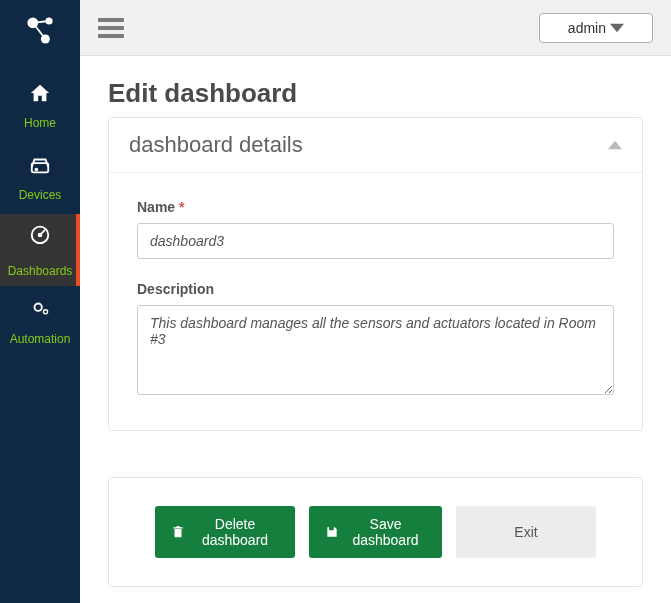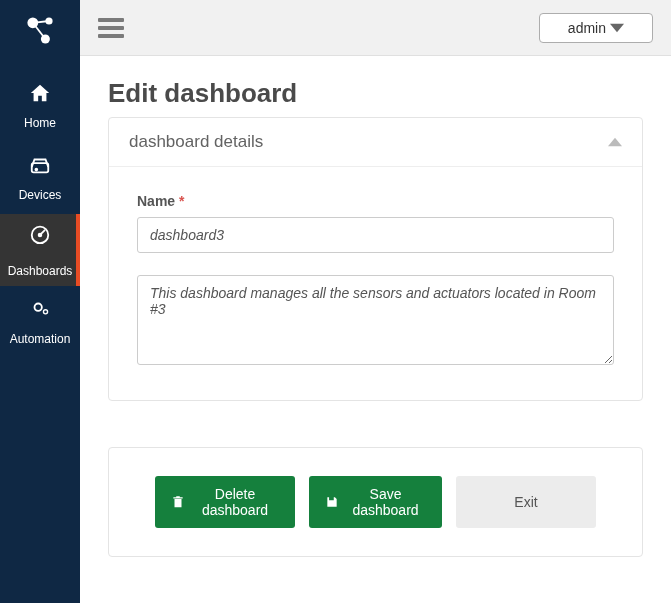--- a/index.html
+++ b/index.html
@@ -2,35 +2,35 @@
 <html><head>
 <meta charset="utf-8">
 <style>
   * { box-sizing: border-box; margin: 0; padding: 0; }
   html, body { width: 671px; height: 603px; font-family: "Helvetica Neue", Arial, sans-serif; font-size: 14px; color: #555; background: #fff; overflow: hidden; }
   
   .sidebar { position: absolute; left: 0; top: 0; width: 80px; height: 603px; background: #0f2844; }
   .brand { width: 80px; height: 60px; display: flex; align-items: center; justify-content: center; }
   .brand svg { width: 36px; height: 36px; }
   .nav { margin-top: 10px; }
-  .nav-item { display: flex; flex-direction: column; align-items: center; justify-content: center; height: 72px; color: #ffffff; font-size: 12px; cursor: pointer; position: relative; }
+  .nav-item { display: flex; flex-direction: column; align-items: center; justify-content: center; height: 72px; color: #84cc16; font-size: 12px; cursor: pointer; position: relative; }
   .nav-item .icon { font-size: 22px; margin-bottom: 6px; }
   .nav-item.active { background: #343434; gap: 7px; }
   .nav-item.active::after { content: ""; position: absolute; right: 0; top: 0; bottom: 0; width: 4px; background: #e84c24; }
   
   .topbar { position: absolute; left: 80px; top: 0; right: 0; height: 56px; background: #f1f1f1; border-bottom: 1px solid #e0e0e0; display: flex; align-items: center; justify-content: space-between; padding: 0 18px; }
   .hamburger { color: #7a7a7a; cursor: pointer; }
   .hamburger div { width: 26px; height: 4px; background: #7a7a7a; margin: 4px 0; border-radius: 1px; }
   .user-btn { border: 1px solid #adadad; background: #fff; padding: 6px 28px; border-radius: 4px; font-size: 14px; color: #333; cursor: pointer; display: flex; align-items: center; gap: 4px; }
   
   .content { position: absolute; left: 80px; top: 56px; right: 0; bottom: 0; padding: 22px 28px; overflow: auto; }
   .page-title { font-size: 26px; font-weight: 600; color: #4a4a4a; margin-bottom: 8px; }
   .panel { border: 1px solid #e4e4e4; border-radius: 4px; background: #fff; margin-bottom: 46px; }
   .panel-header { display: flex; align-items: center; justify-content: space-between; padding: 14px 20px; border-bottom: 1px solid #eee; }
-  .panel-title { font-size: 17px; color: #636363; font-weight: 400; }
+  .panel-title { font-size: 22px; color: #636363; font-weight: 400; }
   .collapse-icon { color: #bbb; cursor: pointer; }
   .panel-body { padding: 26px 28px 32px; }
   .form-group { margin-bottom: 22px; }
   .form-label { display: block; font-weight: 600; color: #555; margin-bottom: 8px; }
   .req { color: #d9534f; font-weight: 600; }
   .form-control { width: 100%; border: 1px solid #ccc; border-radius: 3px; padding: 9px 12px; font-size: 14px; color: #555; background: #fff; font-family: inherit; font-style: italic; }
   textarea.form-control { height: 90px; resize: both; }
   .action-panel { border: 1px solid #e4e4e4; border-radius: 4px; padding: 28px 46px; display: flex; gap: 14px; }
   .btn { display: inline-flex; align-items: center; gap: 6px; padding: 10px 16px; border-radius: 3px; font-size: 14px; cursor: pointer; border: none; }
   .btn-danger { background: #15803d; color: #fff; }
@@ -120,20 +120,21 @@
     </div>
     <div class="panel-body">
       <div class="form-group">
         <label class="form-label">
           <span>Name</span>
           <span class="req">*</span>
         </label>
         <input class="form-control" type="text" value="dashboard3" style="">
       </div>
       <div class="form-group" style="margin-bottom:0">
+        <label class="form-label">Description</label>
         <textarea class="form-control" style="">This dashboard manages all the sensors and actuators located in Room #3</textarea>
       </div>
     </div>
   </div>
 
   <div class="action-panel">
     <button class="btn btn-danger">
       <span class="icon-inline">
         <svg viewBox="0 0 24 24" fill="#fff">
             <path d="M6 7h12v14H6zM4 4h16v2H4zM9 2h6v2H9z"></path>

